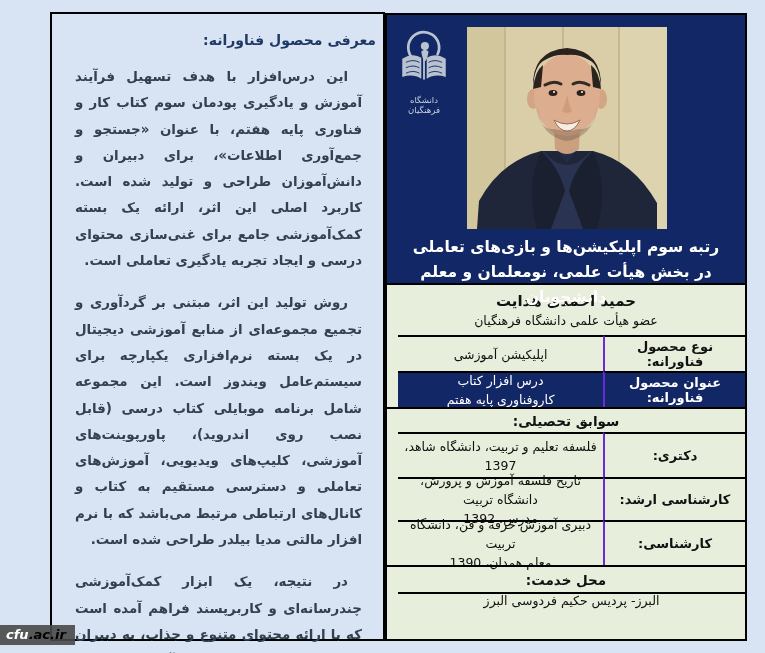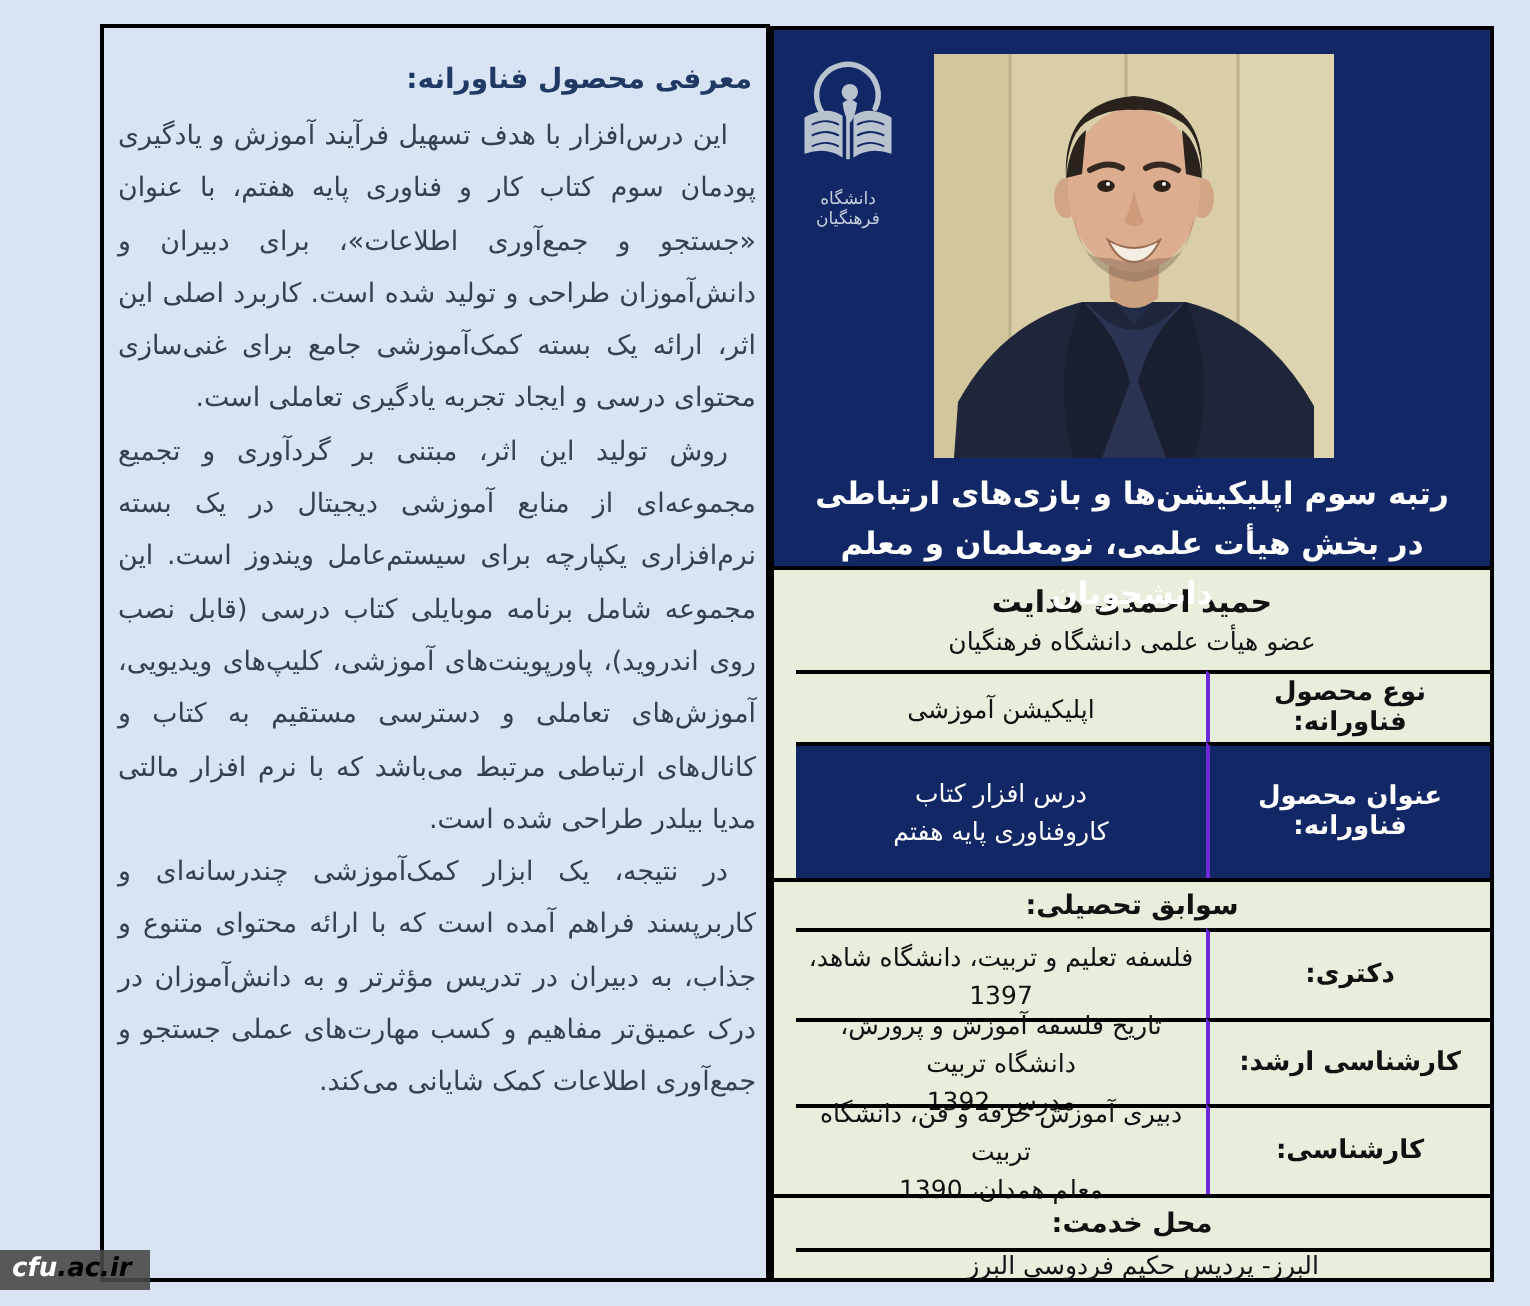--- a/index.html
+++ b/index.html
@@ -24,25 +24,26 @@
     padding: 14px 5px 23px 7px;
     color: #33404f;
   }
   .panel-heading {
     color: #1f3864;
     font-weight: bold;
     font-size: 14px;
     margin: 4px 2px 8px 0;
   }
   .left-panel p {
-    margin: 0;
+    margin: 16px;
     font-size: 13.4px;
     line-height: 26.3px;
     text-align: justify;
     text-indent: 14px;
+    font-weight: bold;
   }
 
   
   .right-panel {
     position: absolute;
     left: 385px; top: 13px;
     width: 362px; height: 628px;
     box-sizing: border-box;
     border: 2px solid #000;
     direction: rtl;
@@ -105,21 +106,21 @@
     margin-left: 11px;
   }
   .dark { background: #122765; color: #ffffff; }
   .section-cell { font-weight: bold; font-size: 13.5px; }
   .name-cell { }
   .person-name { font-weight: bold; font-size: 15px; margin-bottom: 3px; }
   .person-affiliation { font-size: 12.5px; }
 
   .h-name { height: 52px; }
   .h-type { height: 36px; }
-  .h-title { height: 68px; }
+  .h-title { height: 36px; }
   .h-eduhdr { height: 25px; }
   .h-phd { height: 45px; }
   .h-ma { height: 43px; }
   .h-ba { height: 45px; }
   .h-workhdr { height: 27px; }
   .h-work { height: 14px; }
 
   
   .watermark {
     position: absolute;
@@ -212,21 +213,21 @@
           <circle cx="87" cy="65" r="1" fill="#fff"></circle>
           <circle cx="115" cy="65" r="1" fill="#fff"></circle>
 
           <path d="M100 68 Q98 78 95 84 Q100 88 105 84 Q102 78 100 68" fill="#cf9c7b"></path>
 
           <path d="M87 93 Q100 101 113 93 Q108 104 100 104 Q92 104 87 93 Z" fill="#f3ede4" stroke="#9b6b50" stroke-width="1"></path>
         </svg>
       </div>
 
       <div class="banner">
-        <div>رتبه سوم اپلیکیشن‌ها و بازی‌های ارتباطی</div>
+        <div>رتبه سوم اپلیکیشن‌ها و بازی‌های تعاملی</div>
         <div>در بخش هیأت علمی، نومعلمان و معلم دانشجویان</div>
       </div>
     </div>
 
     <div class="info-grid">
 
       <div class="cell full h-name name-cell">
         <div class="person-name">حمید احمدی هدایت</div>
         <div class="person-affiliation">عضو هیأت علمی دانشگاه فرهنگیان</div>
       </div>

